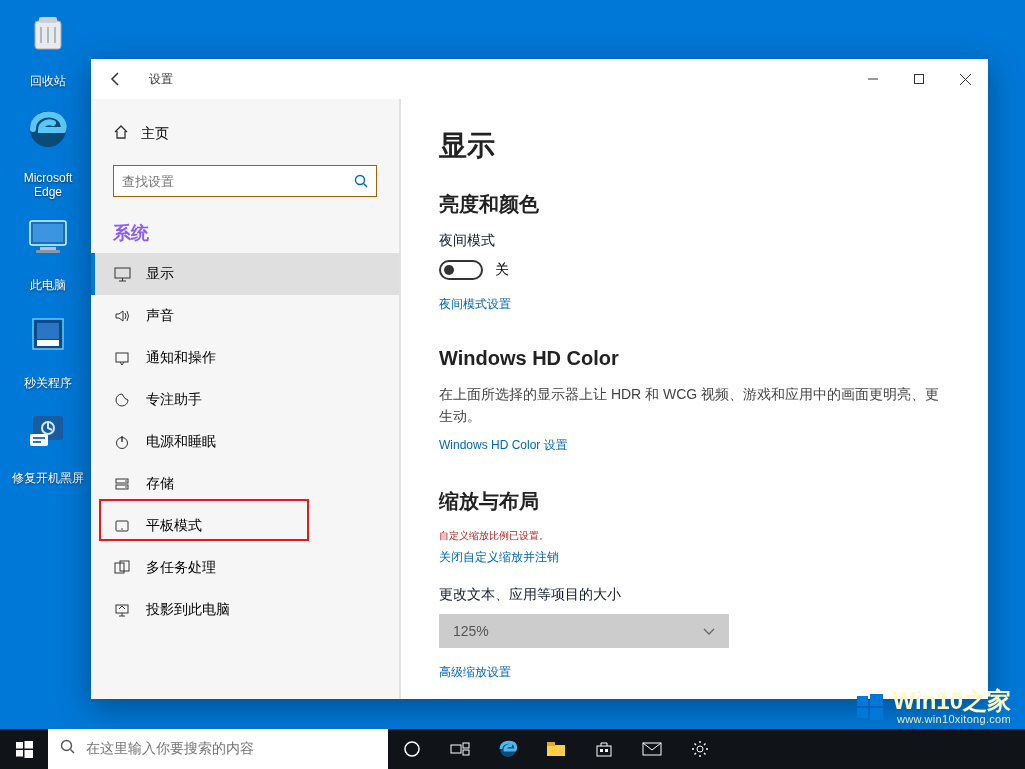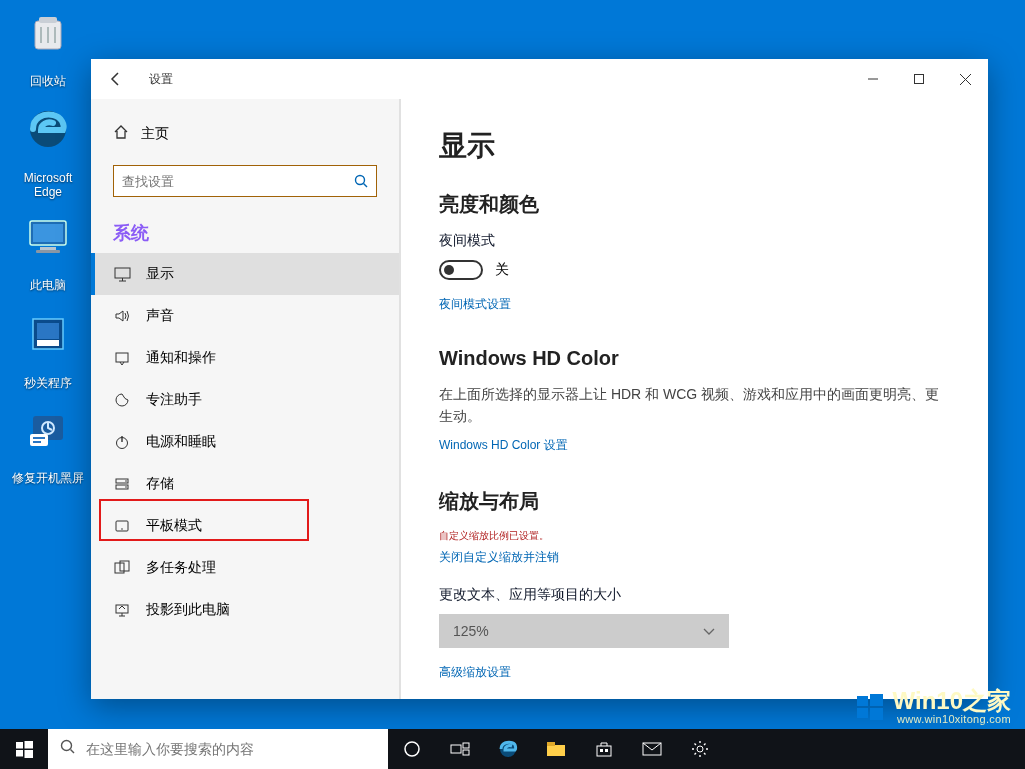--- a/index.html
+++ b/index.html
@@ -43,21 +43,21 @@
   .link { color: #0066b4; font-size: 12px; cursor: pointer; }
   .desc-text { font-size: 14px; color: #444; line-height: 1.55; margin-bottom: 10px; }
   .warn-text { font-size: 10px; color: #b02020; margin-bottom: 4px; }
   .dropdown { width: 290px; height: 34px; background: #ccc; display: flex; align-items: center; justify-content: space-between; padding: 0 14px; font-size: 14px; color: #555; margin-bottom: 16px; cursor: default; }
   .section-gap { height: 28px; }
 
   
   .taskbar { position: absolute; left: 0; right: 0; bottom: 0; height: 40px; background: #101318; display: flex; align-items: center; color: #fff; }
   .start-btn { width: 48px; height: 40px; display: flex; align-items: center; justify-content: center; cursor: pointer; }
   .task-search { flex: 0 0 340px; height: 40px; background: #fff; display: flex; align-items: center; padding: 0 12px; gap: 10px; }
-  .task-search input { border: none; outline: none; flex: 1; font-size: 14px; color: #a16207; }
+  .task-search input { border: none; outline: none; flex: 1; font-size: 14px; color: #a16207; font-family: Liberation Mono, monospace; }
   .task-icons { display: flex; height: 40px; }
   .task-ic { width: 48px; height: 40px; display: flex; align-items: center; justify-content: center; cursor: pointer; }
 
   
   .watermark { position: absolute; right: 14px; bottom: 44px; color: #fef9c3; text-align: right; }
   .watermark .wm-title { font-size: 24px; font-weight: 600; line-height: 1; }
   .watermark .wm-sub { font-size: 11px; opacity: .9; letter-spacing: .3px; }
   .watermark-row { display: flex; align-items: center; gap: 8px; justify-content: flex-end; }
 </style>
 </head>

